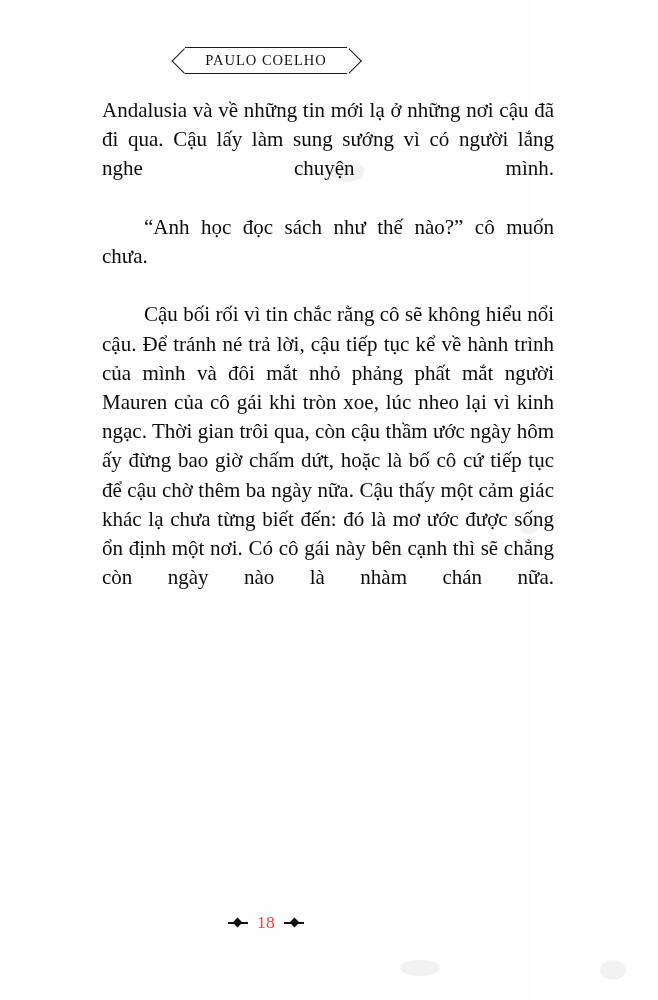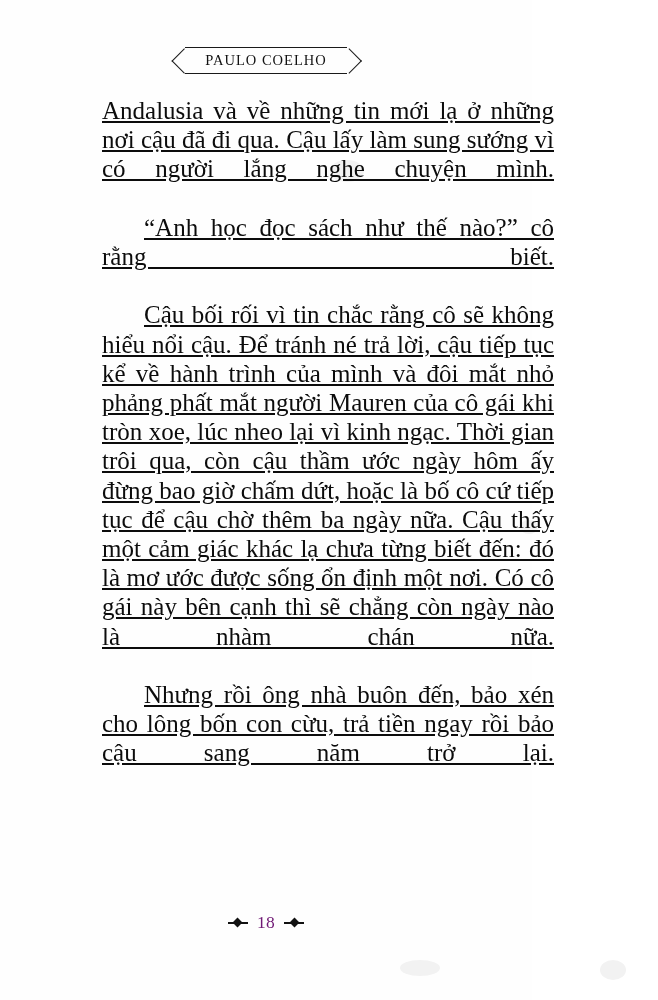--- a/index.html
+++ b/index.html
@@ -83,26 +83,25 @@
 
   
   .textblock {
     position: absolute;
     left: 102px;
     top: 96px;
     width: 452px;
   }
   .para {
     margin: 0;
-    font-size: 25px;
+    font-size: 21px;
     line-height: 29.2px;
     text-align: justify;
     text-justify: inter-word;
     color: #0c0c0c;
-    text-decoration: underline;
     -webkit-font-smoothing: antialiased;
   }
   .para.indent {
     text-indent: 42px;
   }
   .para.noindent {
     text-indent: 0;
   }
   
   .para:after {
@@ -118,21 +117,21 @@
     right: 0;
     top: 914px;
     display: flex;
     align-items: center;
     justify-content: center;
     gap: 9px;
   }
   .folio-num {
     font-size: 17.5px;
     line-height: 1;
-    color: #701a75;
+    color: #ef4444;
     letter-spacing: 0.3px;
   }
   .orn {
     display: inline-flex;
     align-items: center;
     width: 20px;
     height: 10px;
     position: relative;
   }
   .orn::before {
@@ -179,23 +178,22 @@
   <div class="runhead">
     <div class="ribbon">
       <span class="chev chev-left"></span>
       <span class="ribbon-title">PAULO COELHO</span>
       <span class="chev chev-right"></span>
     </div>
   </div>
 
   <div class="textblock">
     <p class="para noindent">Andalusia và về những tin mới lạ ở những nơi cậu đã đi qua. Cậu lấy làm sung sướng vì có người lắng nghe chuyện mình.</p>
-    <p class="para indent">“Anh học đọc sách như thế nào?” cô rằng biết.</p>
+    <p class="para indent">“Anh học đọc sách như thế nào?” cô muốn chưa.</p>
     <p class="para indent">Cậu bối rối vì tin chắc rằng cô sẽ không hiểu nổi cậu. Để tránh né trả lời, cậu tiếp tục kể về hành trình của mình và đôi mắt nhỏ phảng phất mắt người Mauren của cô gái khi tròn xoe, lúc nheo lại vì kinh ngạc. Thời gian trôi qua, còn cậu thầm ước ngày hôm ấy đừng bao giờ chấm dứt, hoặc là bố cô cứ tiếp tục để cậu chờ thêm ba ngày nữa. Cậu thấy một cảm giác khác lạ chưa từng biết đến: đó là mơ ước được sống ổn định một nơi. Có cô gái này bên cạnh thì sẽ chẳng còn ngày nào là nhàm chán nữa.</p>
-    <p class="para indent">Nhưng rồi ông nhà buôn đến, bảo xén cho lông bốn con cừu, trả tiền ngay rồi bảo cậu sang năm trở lại.</p>
   </div>
 
   <div class="folio">
     <span class="orn"></span>
     <span class="folio-num">18</span>
     <span class="orn"></span>
   </div>
 
 </div>
 

